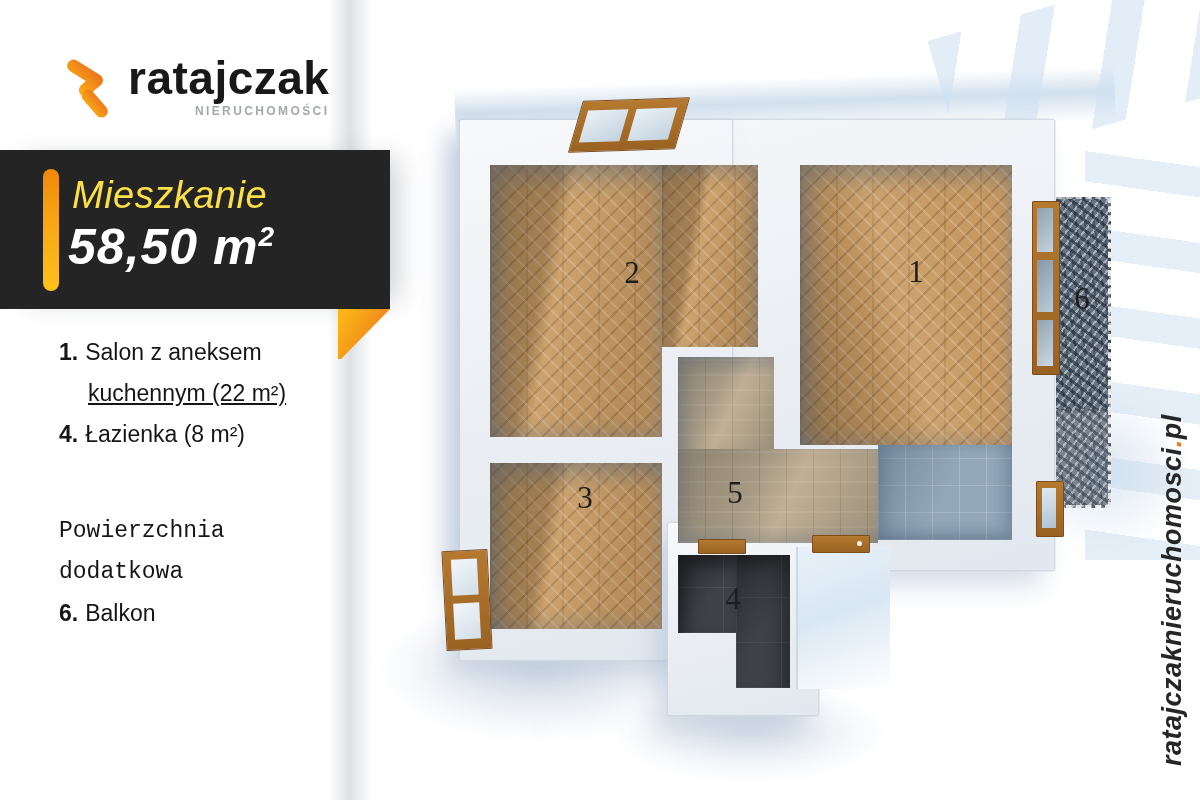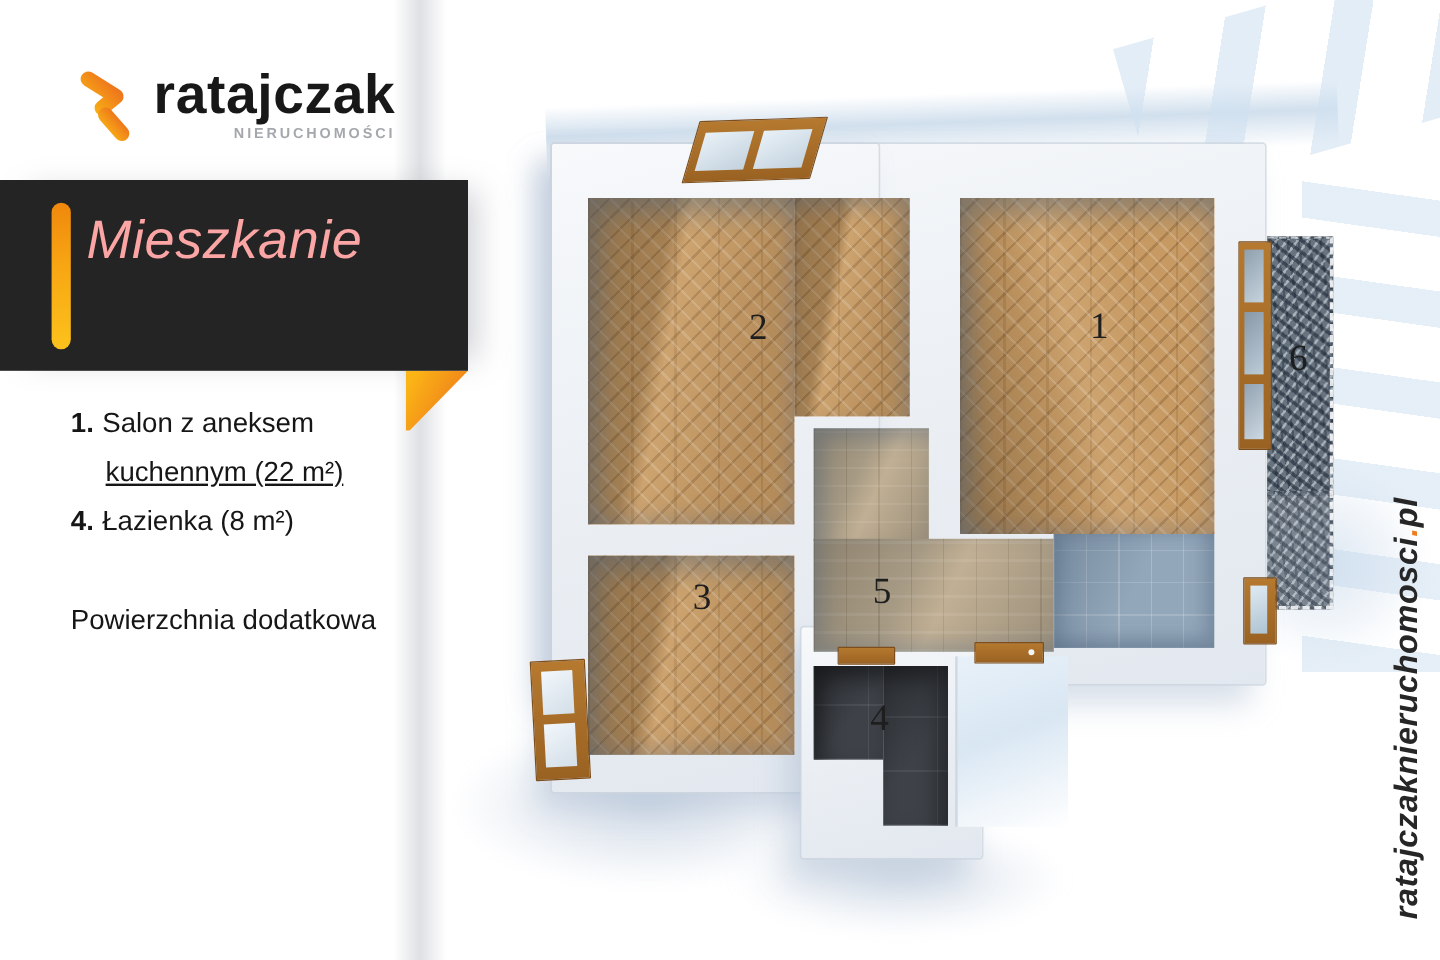--- a/index.html
+++ b/index.html
@@ -20,35 +20,35 @@
   .logo-sub{font-size:12px;letter-spacing:2.4px;color:#a4a8ad;margin-top:0px;font-weight:700;}
   .banner{
     position:absolute;left:0;top:150px;width:390px;height:159px;background:#242424;z-index:2;
     box-shadow:16px 0 24px -8px rgba(120,126,138,.35);
   }
   .banner-bar{
     position:absolute;left:43px;top:19px;width:16px;height:122px;border-radius:9px;
     background:linear-gradient(180deg,#f0880d 0%,#f8a713 45%,#fcc21c 100%);
   }
   .banner-title{
-    position:absolute;left:72px;top:24px;font-style:italic;font-size:45px;color:#fca5a5;font-weight:400;letter-spacing:.5px;
+    position:absolute;left:72px;top:24px;font-style:italic;font-size:38px;color:#fde047;font-weight:400;letter-spacing:.5px;
   }
   .banner-area{
     position:absolute;left:68px;top:68px;font-style:italic;font-size:50px;color:#ffffff;font-weight:700;letter-spacing:1px;
   }
   .banner-area .sup{font-size:28px;vertical-align:18px;}
   .banner-fold{
     position:absolute;left:338px;top:309px;width:52px;height:50px;z-index:2;
     background:linear-gradient(120deg,#fbb516 10%,#ee7d1b 80%);
     clip-path:polygon(0 0,100% 0,6% 100%,0 100%);
   }
   .legend{position:absolute;left:59px;top:332px;width:300px;z-index:2;font-size:23px;line-height:41px;}
   .legend .num{font-weight:700;margin-right:7px;}
   .legend .cont{padding-left:29px;text-decoration:underline;}
-  .legend-extra-heading{margin-top:41px;}
+  .legend-extra-heading{margin-top:56px;font-family:Liberation Mono, monospace;}
   
   .site{
     position:absolute;left:1157px;top:766px;z-index:3;
     transform:rotate(-90deg);transform-origin:0 0;
     font-style:italic;font-weight:700;font-size:27px;letter-spacing:.5px;color:#262626;
     white-space:nowrap;
   }
   .site .dot{color:#ee7b1e;}
   
   .streak{position:absolute;z-index:0;pointer-events:none;}
@@ -162,28 +162,32 @@
   </span>
   <span class="logo-textcol">
     <span class="logo-name">ratajczak</span>
     <span class="logo-sub">NIERUCHOMOŚCI</span>
   </span>
 </div>
 
 <div class="banner">
   <span class="banner-bar"></span>
   <span class="banner-title">Mieszkanie</span>
+  <span class="banner-area">
+    <span>58,50 m</span><span class="sup">2</span>
+  </span>
 </div>
 <div class="banner-fold"></div>
 
 <div class="legend">
   <div><span class="num">1.</span><span>Salon z aneksem</span></div>
   <div class="cont"><span>kuchennym (22 m²)</span></div>
   <div><span class="num">4.</span><span>Łazienka (8 m²)</span></div>
   <div class="legend-extra-heading">Powierzchnia dodatkowa</div>
+  <div><span class="num">6.</span><span>Balkon</span></div>
 </div>
 
 <div id="plan">
 
   <div class="wallbase" style="left:20px;top:25px;width:594px;height:450px;"></div>
   <div class="wallbase" style="left:20px;top:25px;width:272px;height:540px;box-shadow:0 0 0 1.5px rgba(205,214,224,.8), -12px 14px 24px rgba(150,170,198,.35);"></div>
   <div class="wallbase" style="left:228px;top:428px;width:150px;height:192px;"></div>
   <div class="entrybase" style="left:356px;top:452px;width:92px;height:142px;"></div>
 
   <div class="floor wood wood-dim" style="left:50px;top:70px;width:172px;height:272px;"></div>

